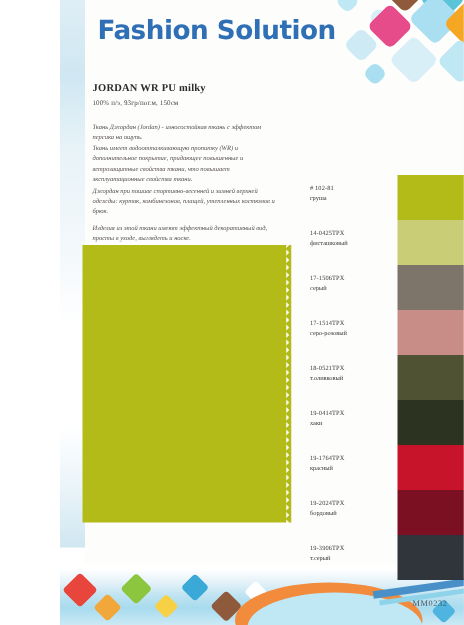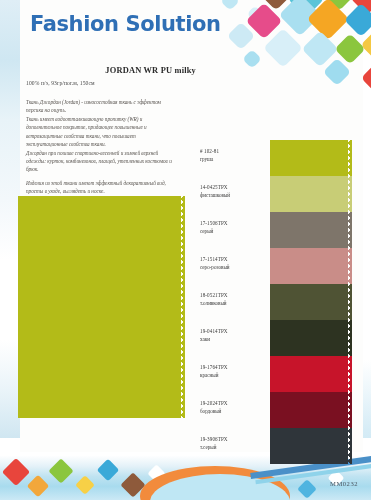--- a/index.html
+++ b/index.html
@@ -1,19 +1,19 @@
 <!DOCTYPE html>
 <html><head>
 <meta charset="utf-8">
 <style>
   html,body{margin:0;padding:0;background:#fff;}
   body{width:371px;height:500px;overflow:hidden;
        font-family:"Liberation Serif",serif;position:relative;}
 
-  #page{position:absolute;inset:0;background:#e5e5e5;overflow:hidden;}
+  #page{position:absolute;inset:0;background:#e5e5e5;overflow:hidden;margin-left:48px;}
 
   
   .edge-strip{position:absolute;pointer-events:none;}
   .edge-left{left:0;top:0;width:20px;height:500px;
      background:linear-gradient(180deg,#dfeef6 0%,#cfe7f2 12%,#e8f3f8 24%,
        #f3f8fb 40%,#ffffff 52%,#ffffff 68%,#eaf4f9 78%,#cfe6f1 88%,#dff0f7 100%);}
   .edge-bottom{left:0;bottom:0;width:371px;height:62px;
      background:linear-gradient(180deg,#ffffff 0%,#ffffff 28%,#e3f1f8 46%,
        #bfe3f1 62%,#a8dbee 78%,#cbe9f5 100%);}
   .edge-right{right:0;top:0;width:8px;height:500px;
@@ -31,21 +31,21 @@
   
   .brand{position:absolute;left:30px;top:14px;}
   .brand-title{font-family:"DejaVu Sans",sans-serif;font-weight:bold;
      font-size:21px;letter-spacing:-0.4px;color:#2f6fb5;line-height:1;}
   .brand-url{font-family:"DejaVu Sans",sans-serif;font-size:11.5px;
      color:#3b7cc0;margin-top:5px;letter-spacing:0.1px;}
 
   
   .article{position:absolute;left:26px;top:66px;width:170px;}
   .article-name{font-family:"Liberation Serif",serif;font-weight:bold;
-     font-size:8.4px;color:#2b2b2b;letter-spacing:0.2px;text-align:right;}
+     font-size:8.4px;color:#2b2b2b;letter-spacing:0.2px;}
   .article-spec{font-family:"Liberation Serif",serif;font-size:5.6px;
      color:#4a4a4a;margin-top:5px;letter-spacing:0.1px;}
 
   .descr{position:absolute;left:26px;top:98px;width:152px;
      font-family:"Liberation Serif",serif;font-style:italic;
      font-size:5.2px;line-height:1.62;color:#55504c;text-align:left;}
   .descr p{margin:0;}
   .descr p.gap{margin-top:5px;}
 
   

